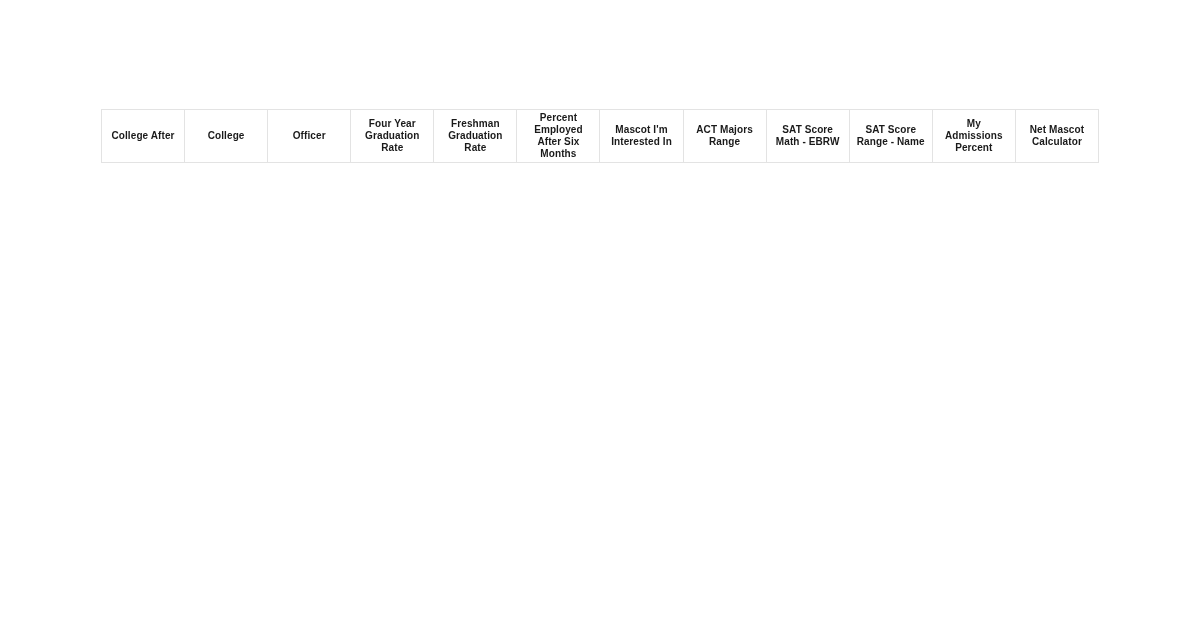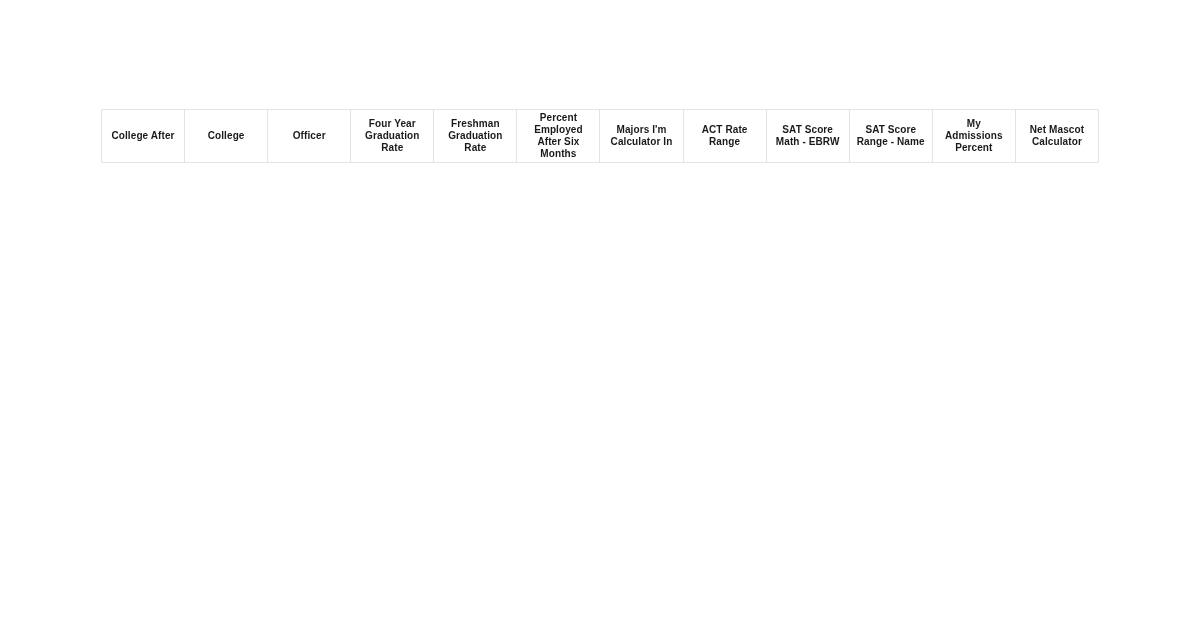--- a/index.html
+++ b/index.html
@@ -81,22 +81,22 @@
           <col>
       </colgroup>
       <thead>
         <tr>
           <th>College After</th>
           <th>College</th>
           <th>Officer</th>
           <th>Four Year Graduation Rate</th>
           <th>Freshman Graduation Rate</th>
           <th>Percent Employed After Six Months</th>
-          <th>Majors I'm Calculator In</th>
-          <th>ACT Rate Range</th>
+          <th>Mascot I'm Interested In</th>
+          <th>ACT Majors Range</th>
           <th>SAT Score Math - EBRW</th>
           <th>SAT Score Range - Name</th>
           <th>My Admissions Percent</th>
           <th>Net Mascot Calculator</th>
         </tr>
       </thead>
       <tbody></tbody>
     </table>
   </div>
 

